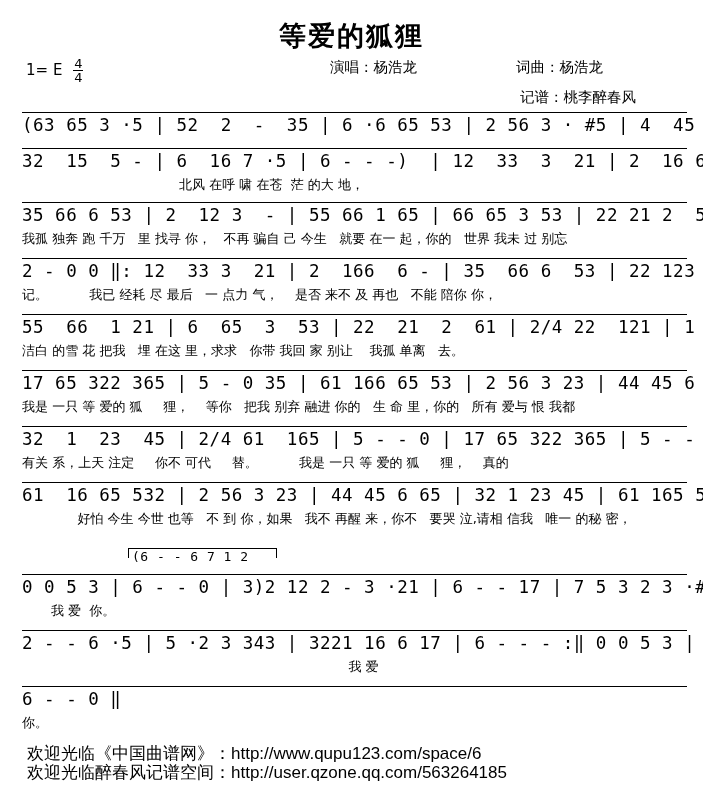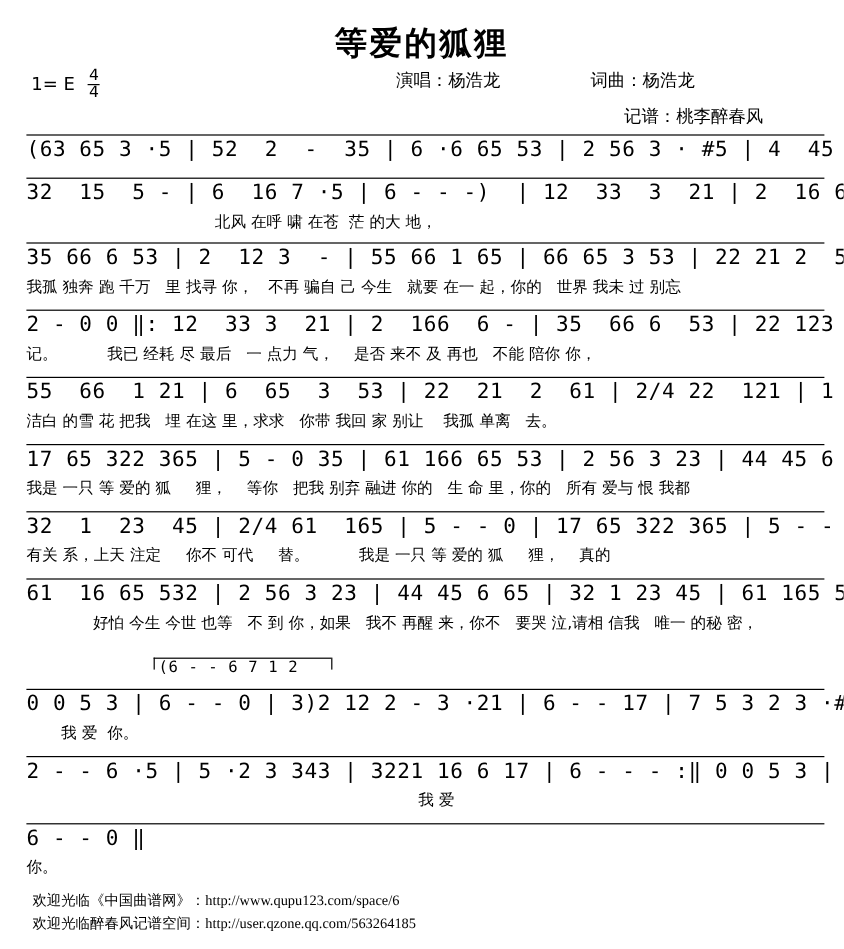--- a/index.html
+++ b/index.html
@@ -53,21 +53,21 @@
     border-bottom: 1px solid #000;
     padding: 0 1px;
   }
   .credit {
     position: absolute;
     font-family: "DejaVu Sans", sans-serif;
     font-size: 14.5px;
     white-space: nowrap;
   }
   .credit.singer { top: 58px; left: 330px; }
-  .credit.composer { top: 58px; left: 492px; }
+  .credit.composer { top: 58px; left: 516px; }
   .credit.notator { top: 88px; left: 520px; }
 
   
   .system {
     position: absolute;
     left: 0;
     width: 703px;
   }
   .notes {
     position: absolute;
@@ -103,22 +103,22 @@
   .barline {
     position: absolute;
     width: 1px;
     background: #000;
   }
 
   
   .footer-line {
     position: absolute;
     left: 27px;
-    font-family: Liberation Serif, serif;
-    font-size: 12px;
+    font-family: Liberation Sans, sans-serif;
+    font-size: 17px;
     white-space: nowrap;
   }
   .footer-line.l1 { top: 742px; }
   .footer-line.l2 { top: 761px; }
   .watermark {
     position: absolute;
     right: 10px;
     bottom: 6px;
     font-family: "DejaVu Sans", sans-serif;
     font-size: 13px;

